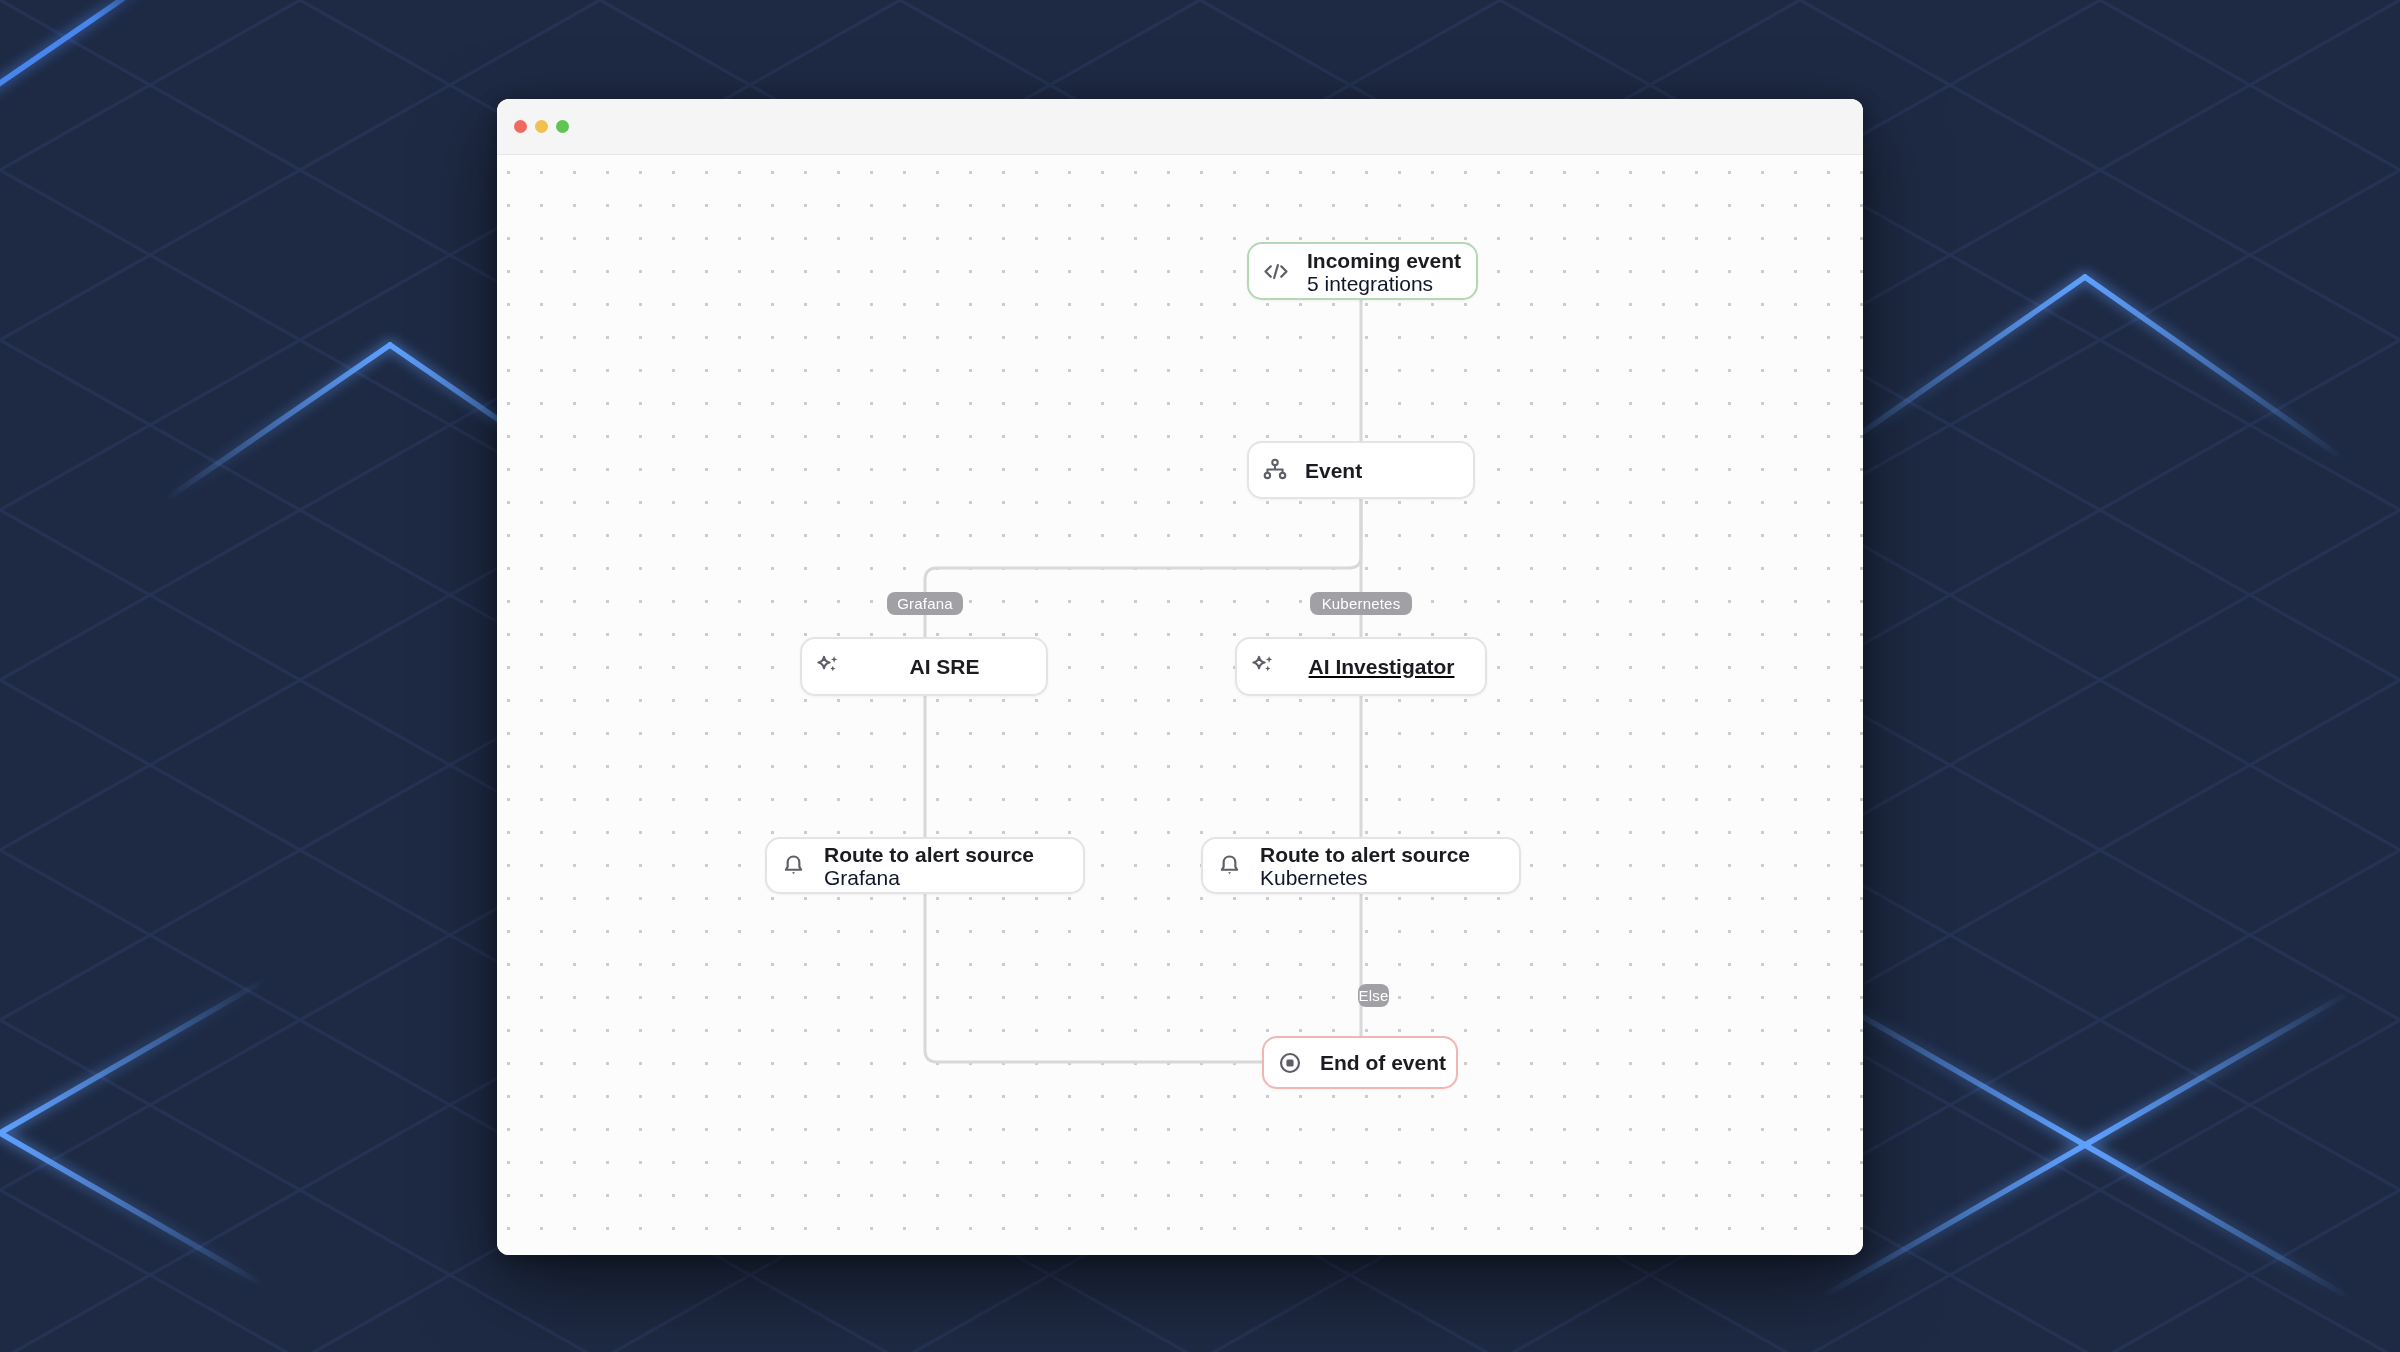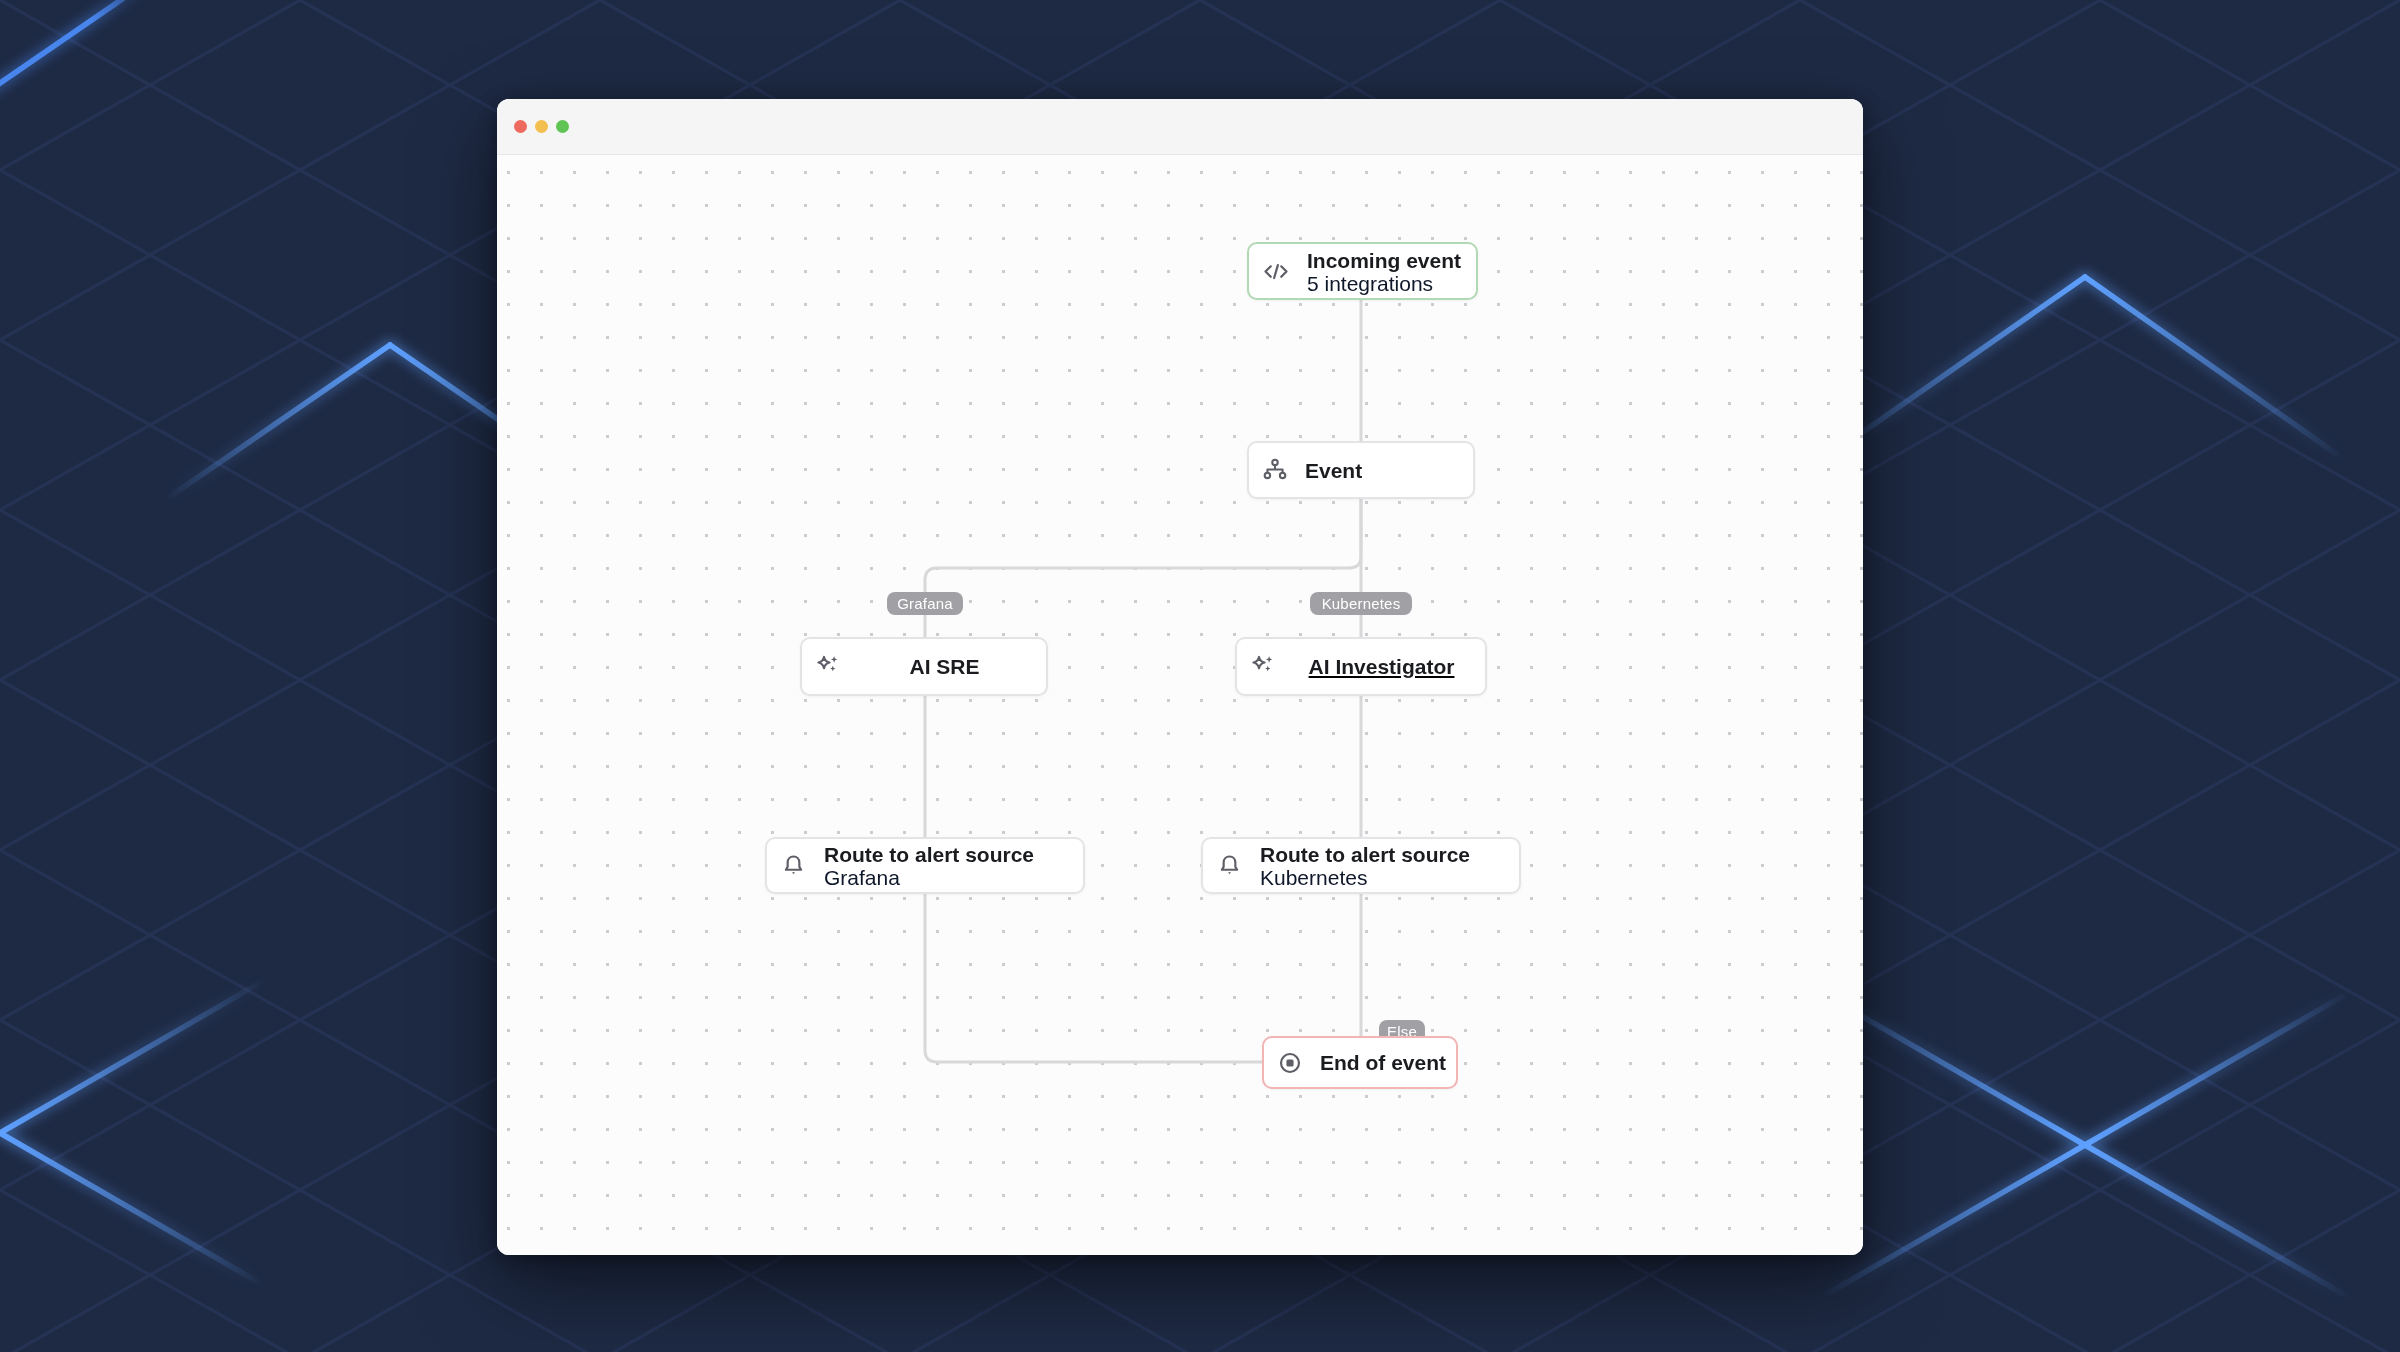--- a/index.html
+++ b/index.html
@@ -33,21 +33,21 @@
   
   #flow-canvas {
     position:relative; flex:1; background-color:#fcfcfc;
     background-image:radial-gradient(circle, #cbccce 1.6px, transparent 1.7px);
     background-size:33px 33px; background-position:28px 1px;
   }
   #edges { position:absolute; left:0; top:0; }
 
   
   .node {
-    position:absolute; background:#fff; border:2px solid #e4e4e7; border-radius:10px;
+    position:absolute; background:#fff; border:2px solid #e4e4e7; border-radius:15px;
     display:flex; align-items:center; padding:0 16px 0 13px; gap:17px;
     box-shadow:0 1px 3px rgba(0,0,0,.05); cursor:pointer;
   }
   .node .txt { display:flex; flex-direction:column; justify-content:center; }
   .node .ttl { font-size:21px; font-weight:700; color:#1b1c20; line-height:25px; white-space:nowrap; }
   .node .sub { font-size:21px; font-weight:400; color:#0f172a; line-height:22px; white-space:nowrap; }
   .node.center-label .ttl { text-align:center; }
   .node.center-label .txt { flex:1; }
   .node svg { flex:none; }
 
@@ -60,21 +60,21 @@
   #node-end             { left:765px; top:881px; width:196px; height:53px; border-color:#f1b5b3; }
 
   
   .edge-pill {
     position:absolute; background:#a1a1a5; color:#fff; border-radius:8px;
     font-size:15px; font-weight:500; line-height:23px; height:23px;
     text-align:center; letter-spacing:.2px;
   }
   #pill-grafana    { left:390px; top:437px; width:76px;  }
   #pill-kubernetes { left:813px; top:437px; width:102px; }
-  #pill-else       { left:882px; top:829px; width:46px;margin-top:36px;  }
+  #pill-else       { left:861px; top:829px; width:31px;  }
 
   .icon { stroke:#5d5e66; fill:none; stroke-width:1.9; stroke-linecap:round; stroke-linejoin:round; }
 </style>
 </head>
 <body>
 
 <div id="stage">
 
   <svg id="bg-art" width="2400" height="1352" viewBox="0 0 2400 1352">
     <defs>

